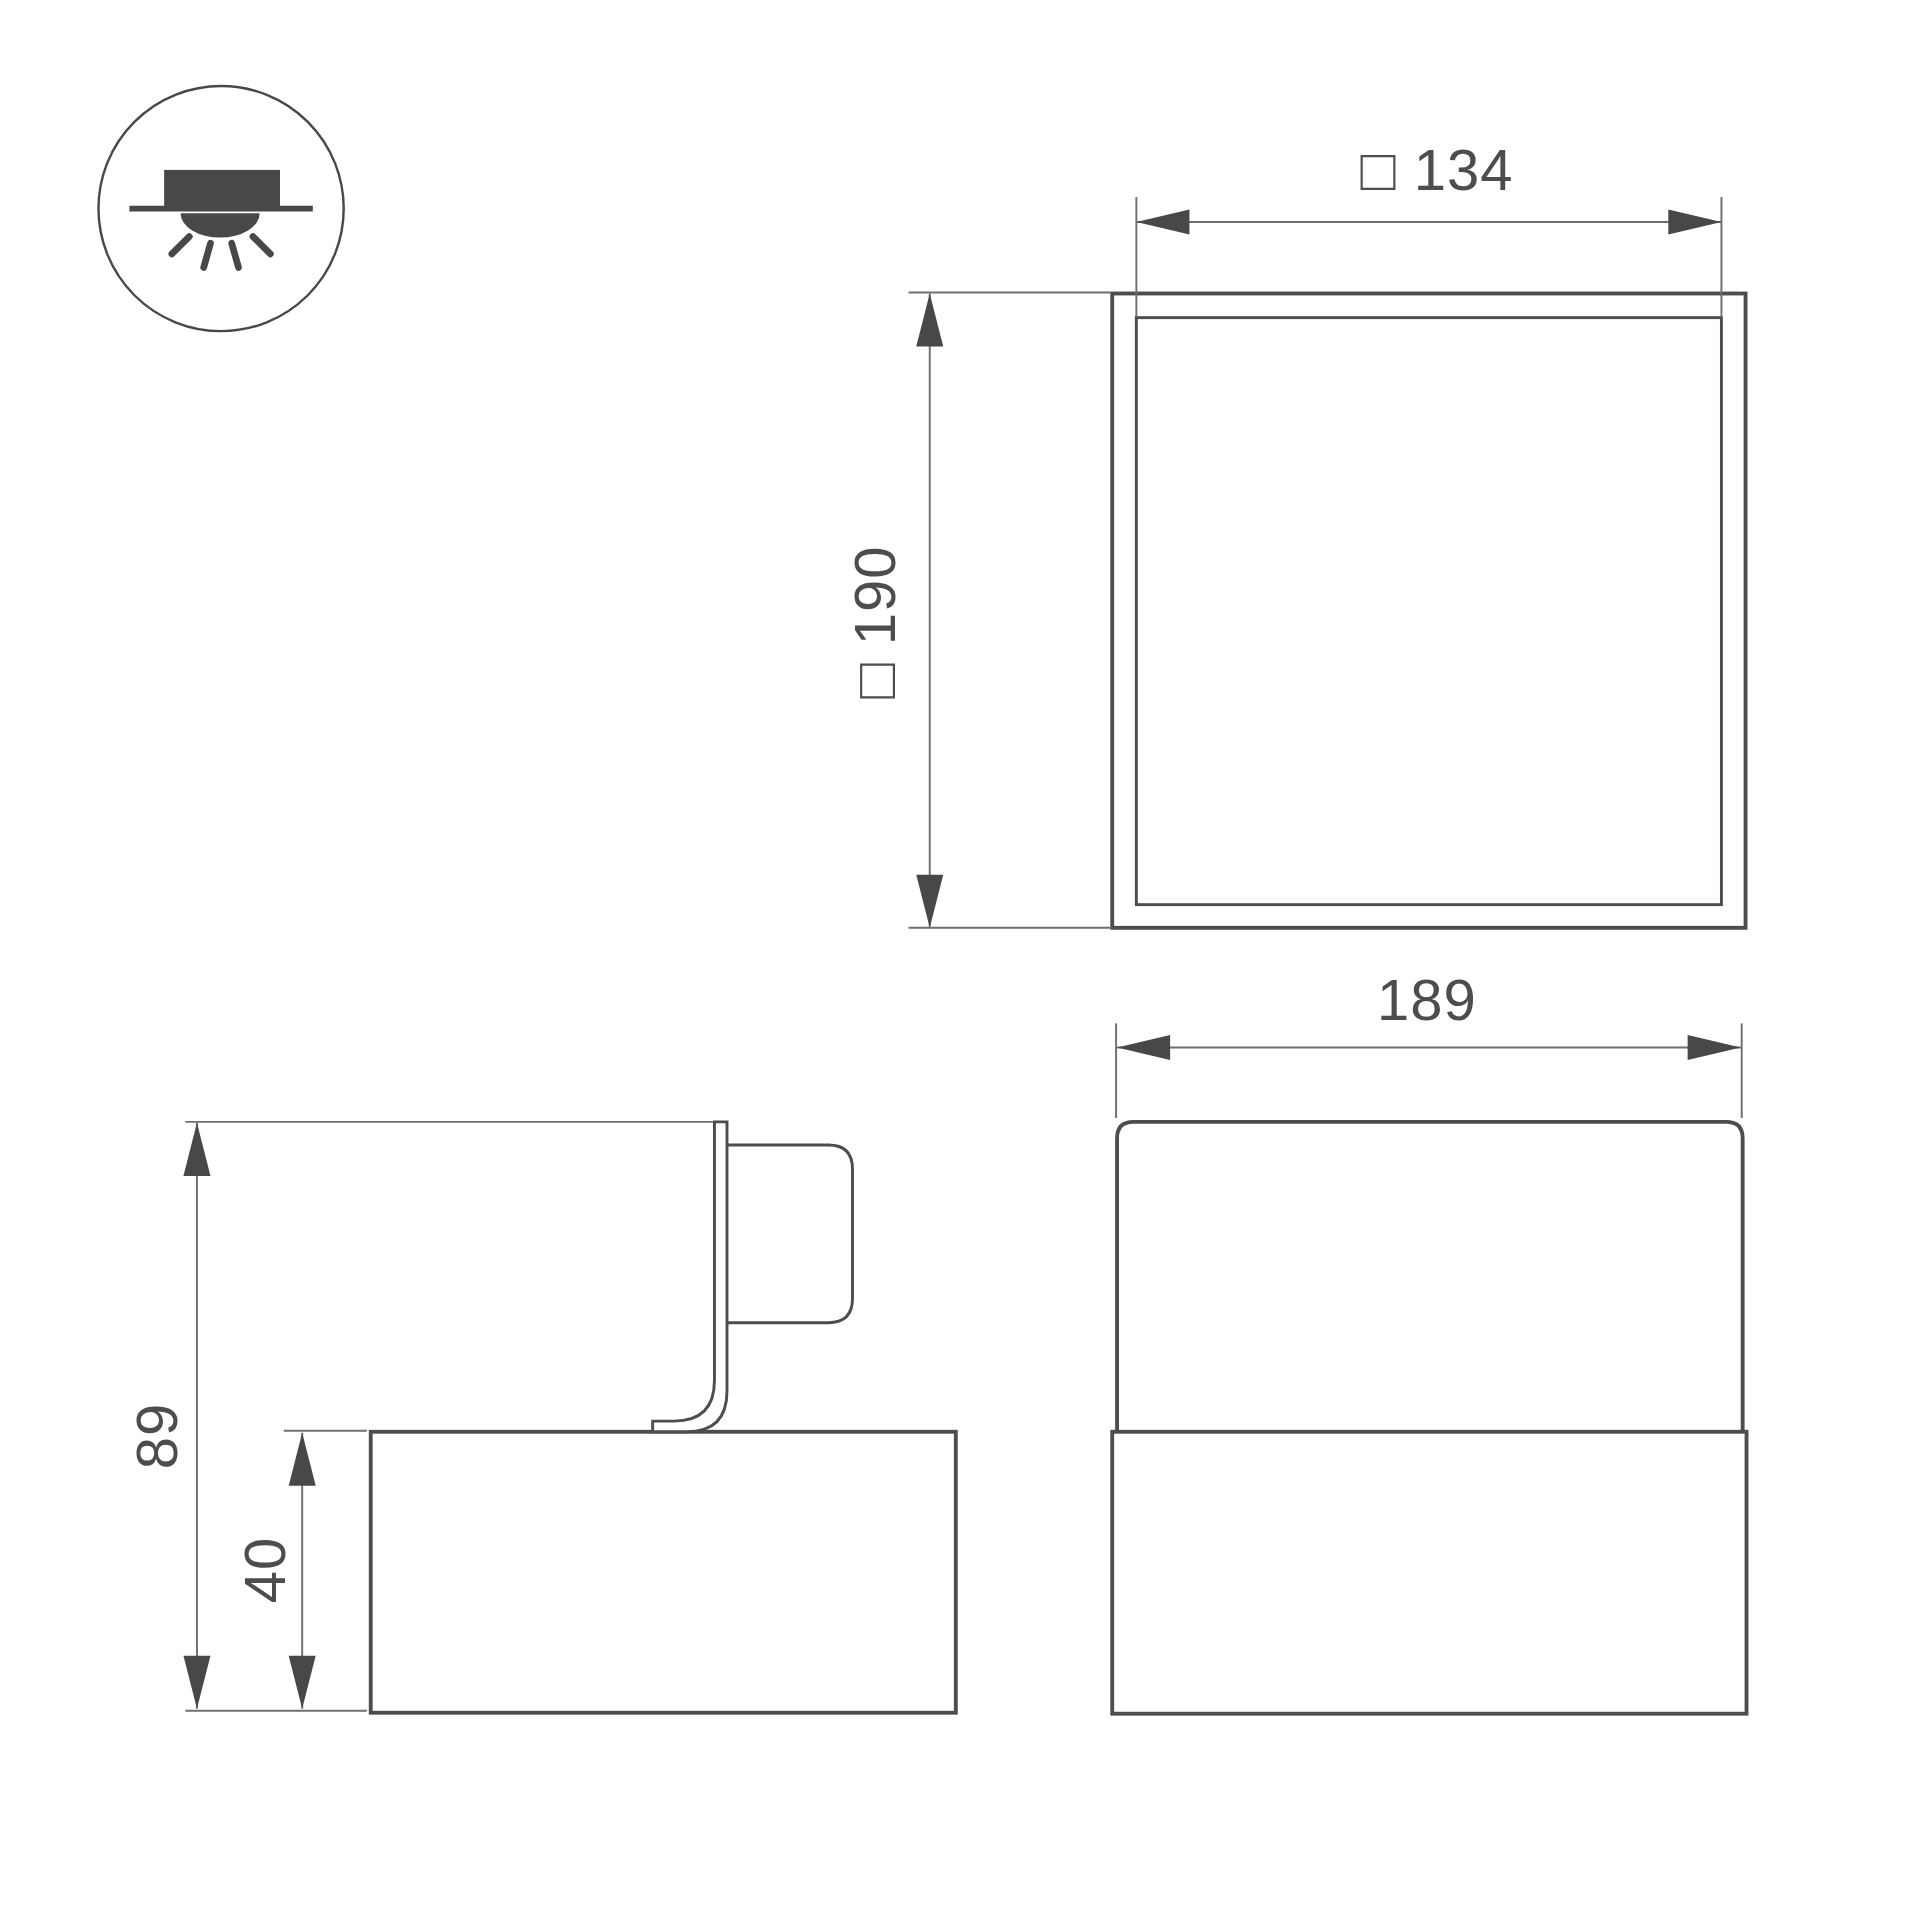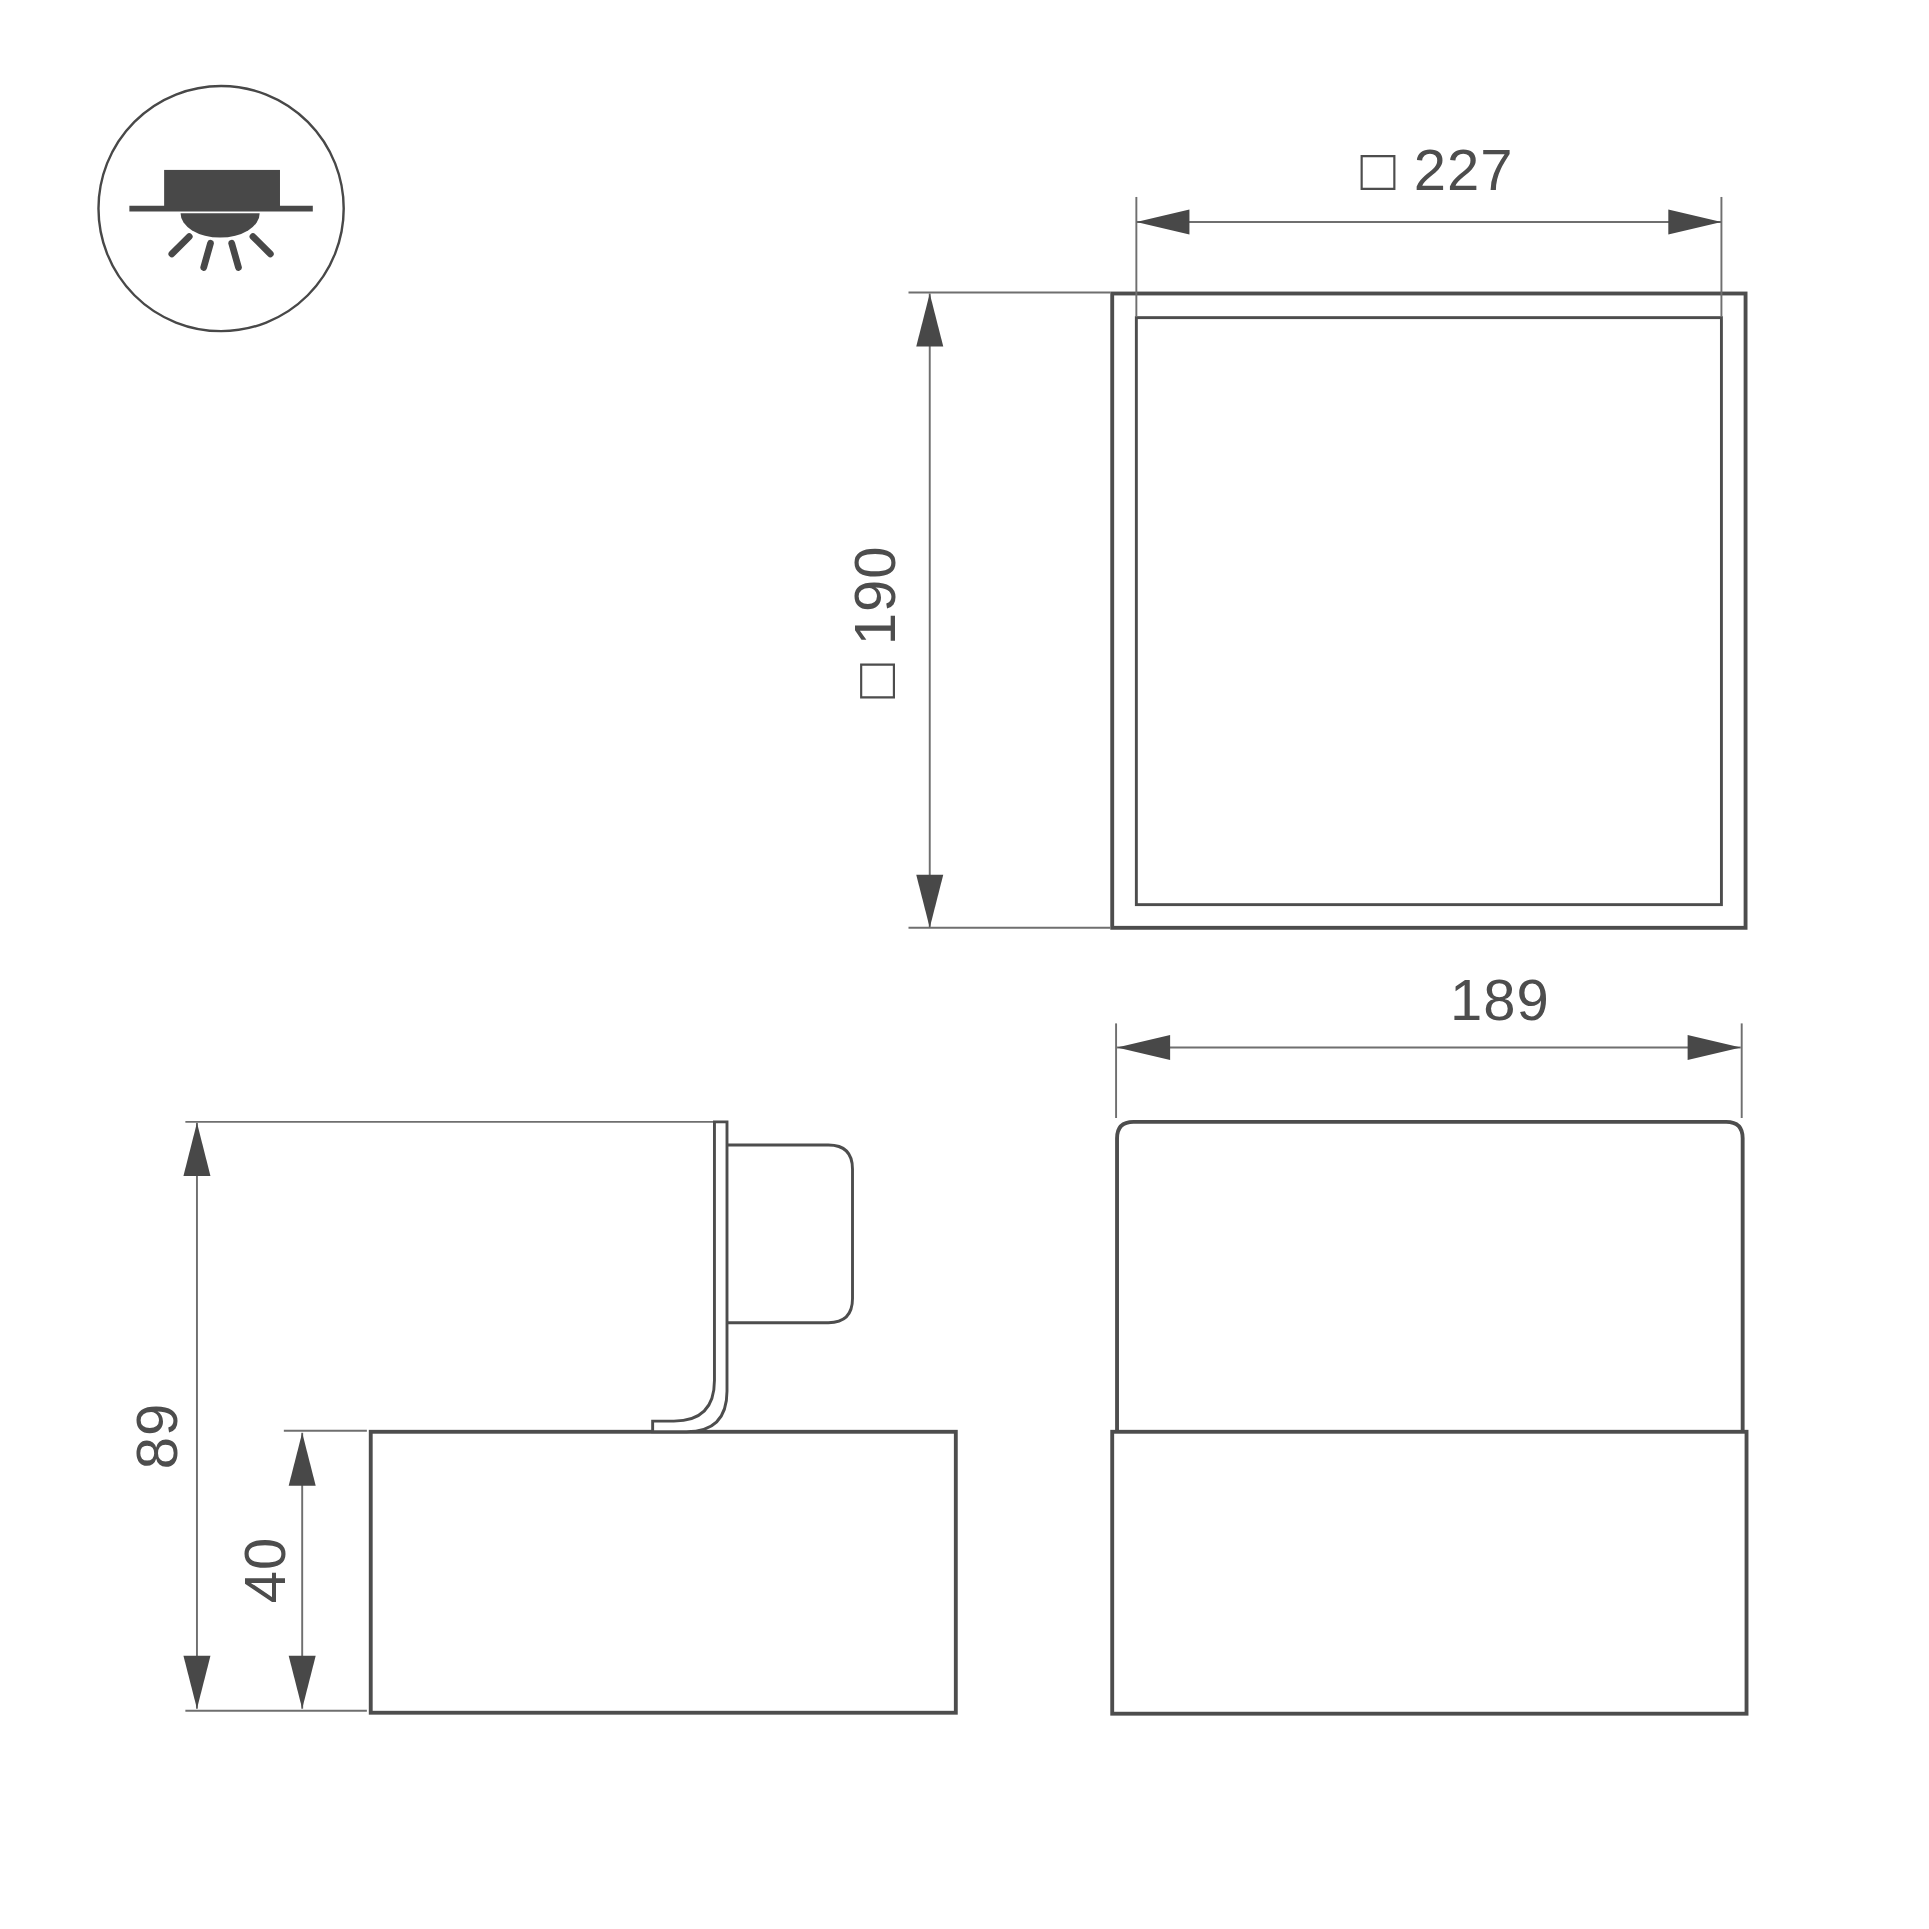--- a/index.html
+++ b/index.html
@@ -100,24 +100,24 @@
 
       <g>
         <line class="dim" x1="294" y1="1482" x2="380" y2="1482"></line>
         <line class="dim" x1="313" y1="1484" x2="313" y2="1770"></line>
         <polygon class="arrow" points="313,1484 299,1539 327,1539"></polygon>
         <polygon class="arrow" points="313,1770 299,1715 327,1715"></polygon>
       </g>
     </g>
   </svg>
 
-  <div class="dim-label" style="left:1437px;top:170px;">□ 227</div>
+  <div class="dim-label" style="left:1437px;top:170px;">□ 134</div>
 
   <div class="dim-label rot" style="left:875px;top:622px;">□ 190</div>
 
-  <div class="dim-label" style="left:1500px;top:1000px;text-align:center;">189</div>
+  <div class="dim-label" style="left:1427px;top:1000px;text-align:center;">189</div>
 
   <div class="dim-label rot" style="left:157px;top:1436px;">89</div>
 
   <div class="dim-label rot" style="left:265px;top:1570px;">40</div>
 
 </div>
 
 
 </body></html>

